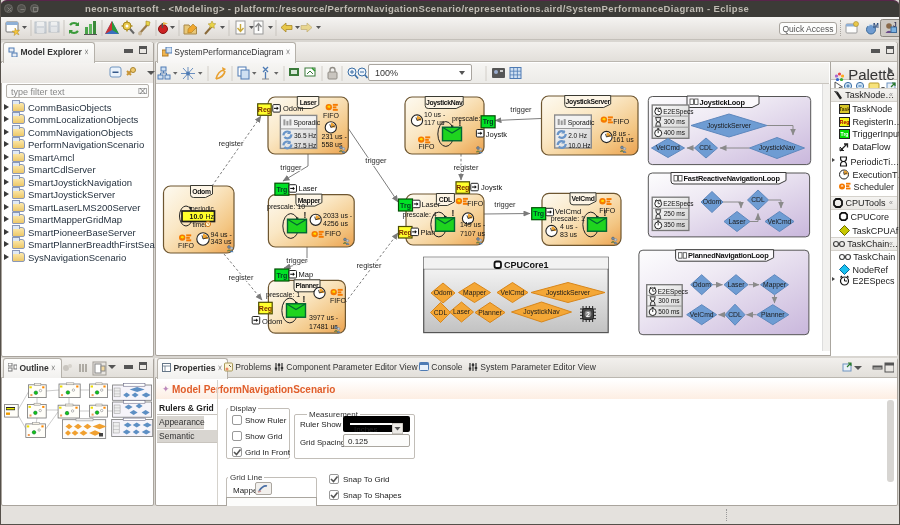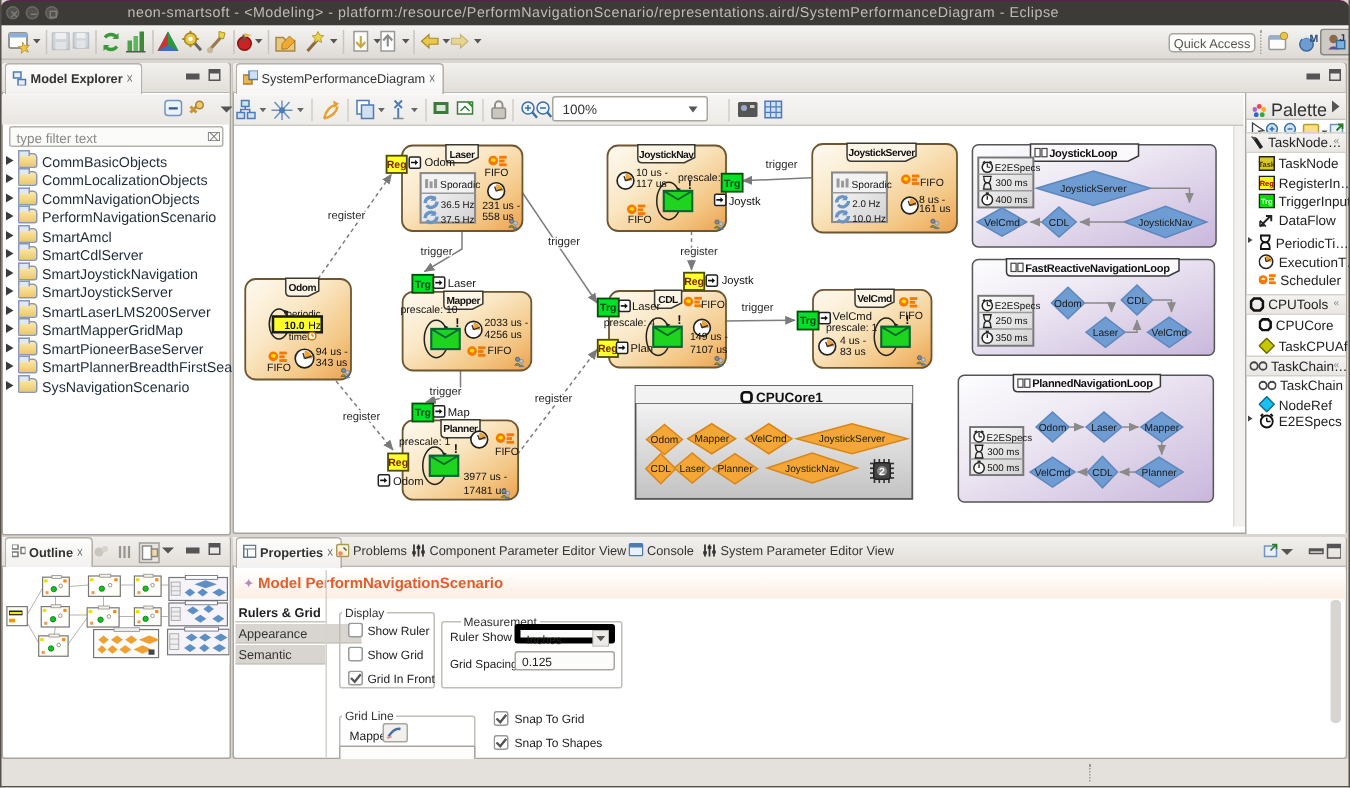--- a/index.html
+++ b/index.html
@@ -1,20 +1,20 @@
 <!DOCTYPE html>
 <html><head><meta charset="utf-8">
 <style>
 *{margin:0;padding:0;box-sizing:border-box}
 body{width:900px;height:525px;overflow:hidden;font-family:"Liberation Sans",sans-serif;background:#d9d6d1;position:relative;font-size:9px;color:#333}
 #frame{position:absolute;left:0;top:0;width:900px;height:525px;border-left:1px solid #55504a;border-right:1px solid #55504a;border-bottom:1px solid #55504a;pointer-events:none;z-index:99}
 .abs{position:absolute}
 #titlebar{left:0;top:0;width:900px;height:17px;background:#3c3b37;border-top:1px solid #58254a;border-radius:7px 7px 0 0}
 .circ{position:absolute;top:4px;width:9px;height:9px;border-radius:50%;background:#52514d;border:1px solid #6a6964}
-#title{position:absolute;left:85px;top:3px;color:#c0bcb4;font-weight:normal;font-size:9.5px;letter-spacing:0.35px}
+#title{position:absolute;left:85px;top:3px;color:#c0bcb4;font-weight:bold;font-size:9.5px;letter-spacing:0.35px}
 #maintoolbar{left:0;top:17px;width:900px;height:23px;background:linear-gradient(#f5f4f2,#dedad5);border-bottom:1px solid #c3bfb9}
 #qa{left:779px;top:22px;width:58px;height:13px;background:#fdfdfc;border:1px solid #a8a49e;border-radius:3px;font-size:8.5px;text-align:center;line-height:12px;color:#555}
 .vline{position:absolute;border-left:1px dotted #b9b5af;height:16px;top:20px}
 
 .panel{position:absolute;background:#fff;border:1px solid #a9a49d;border-radius:2px}
 .tabrow{position:absolute;left:0;top:0;right:0;height:20px;background:linear-gradient(#f2f0ed,#e2dfda);border-bottom:1px solid #bbb7b0}
 .tab{position:absolute;top:0;height:20px;background:linear-gradient(#fdfdfc,#f2f1ef);border:1px solid #b5b1aa;border-bottom:none;border-radius:3px 3px 0 0;padding:4px 5px 0 4px;font-size:8.5px;color:#333;white-space:nowrap}
 .minmax{position:absolute;top:5px;width:10px;height:8px}
 .mini{border:1px solid #555;border-bottom:3px solid #555;width:9px;height:3px;margin-top:3px}
 .maxi{border:1px solid #555;border-top:3px solid #555;width:8px;height:8px}
@@ -875,21 +875,21 @@
 <g transform="translate(611,237)">
       <circle cx="2" cy="1.5" r="1.4" fill="#7a8fa5" stroke="#456" stroke-width="0.5"></circle>
       <path d="M0.2 5.5 q1.8-2.6 3.6 0 z" fill="#8aa04e" stroke="#563" stroke-width="0.5"></path>
       <circle cx="4.6" cy="2.8" r="1.3" fill="#b8c4d2" stroke="#678" stroke-width="0.4"></circle>
       <path d="M3 6.4 q1.6-2.2 3.2 0 z" fill="#5d8fc4" stroke="#369" stroke-width="0.4"></path>
     </g>
   </svg>
 
 <div class="abs" style="left:830px;top:62px;width:67px;height:294px;background:#fff;border-left:1px solid #aaa69f"></div>
 <div class="abs" style="left:831px;top:62px;width:66px;height:18px;background:linear-gradient(#f7f6f4,#e8e5e1);border-bottom:1px solid #c5c1bb"></div>
-<div class="abs" style="left:835px;top:66px;font-size:12px;color:#333"><svg width="9" height="9" style="vertical-align:-1px">
+<div class="abs" style="left:835px;top:66px;font-size:15px;color:#333"><svg width="9" height="9" style="vertical-align:-1px">
       <circle cx="4.5" cy="2" r="1.6" fill="#e44"></circle>
       <circle cx="7.5" cy="4" r="1.6" fill="#fa2"></circle>
       <circle cx="6.5" cy="7.5" r="1.6" fill="#3a3"></circle>
       <circle cx="2.5" cy="7.5" r="1.6" fill="#36c"></circle>
       <circle cx="1.5" cy="4" r="1.6" fill="#a6c"></circle>
     </svg> Palette</div>
 <div class="abs" style="left:888px;top:67px;width:0;height:0;border-left:5px solid #555;border-top:4px solid transparent;border-bottom:4px solid transparent"></div>
 <svg class="abs" style="left:831px;top:80px" width="66" height="15">
 <path d="M4 2 l0 9 l2.5-2.5 l1.8 3 l1.6-1 l-1.8-3 l3.4-0.5 z" fill="#fff" stroke="#444" stroke-width="0.9"></path>
 <circle cx="17" cy="6" r="3.6" fill="#cfe4f7" stroke="#3a6ea5"></circle>
@@ -1012,21 +1012,21 @@
 <rect x="55" y="4" width="9" height="3" fill="none" stroke="#555"></rect>
     <rect x="55" y="4" width="9" height="1.6" fill="#555"></rect>
 <rect x="67" y="1" width="9" height="9" fill="none" stroke="#555"></rect>
     <rect x="67" y="1" width="9" height="2.5" fill="#555"></rect>
 </svg>
 <div class="abs" style="left:156px;top:379px;width:741px;height:126px;background:#fff;border-radius:0 0 2px 2px"></div>
 <div class="abs" style="left:156px;top:380px;width:741px;height:19px;background:linear-gradient(#fff,#fdeee3)"></div>
 <div class="abs" style="left:162px;top:384px;color:#b8b">✦</div>
 <div class="abs" style="left:172px;top:384px;color:#e05e2b;font-weight:bold;font-size:10px">Model PerformNavigationScenario</div>
 <div class="abs" style="left:157px;top:402px;width:60px;height:13px;background:#fff;border-bottom:1px solid #c8c4be;font-weight:bold;font-size:8.5px;padding:1px 0 0 2px;color:#222">Rulers &amp; Grid</div>
-<div class="abs" style="left:157px;top:416px;width:84px;height:13px;background:#d8d5d0;border-bottom:1px solid #c8c4be;font-size:8.5px;padding:1px 0 0 2px;color:#333">Appearance</div>
+<div class="abs" style="left:157px;top:416px;width:47px;height:13px;background:#d8d5d0;border-bottom:1px solid #c8c4be;font-size:8.5px;padding:1px 0 0 2px;color:#333">Appearance</div>
 <div class="abs" style="left:157px;top:430px;width:60px;height:13px;background:#d8d5d0;border-bottom:1px solid #c8c4be;font-size:8.5px;padding:1px 0 0 2px;color:#333">Semantic</div>
 <div class="abs" style="left:217px;top:380px;width:1px;height:125px;background:#d5d2cc"></div>
 <fieldset class="abs" style="left:226px;top:404px;width:64px;height:55px;border:1px solid #c2beb8;border-radius:2px">
     <legend style="font-size:8px;color:#333;padding:0 2px;margin-left:1px">Display</legend>
   </fieldset>
 <fieldset class="abs" style="left:294px;top:410px;width:121px;height:49px;border:1px solid #c2beb8;border-radius:2px">
     <legend style="font-size:8px;color:#333;padding:0 2px;margin-left:12px">Measurement</legend>
   </fieldset>
 <fieldset class="abs" style="left:226px;top:473px;width:91px;height:40px;border:1px solid #c2beb8;border-radius:2px">
     <legend style="font-size:8px;color:#333;padding:0 2px;margin-left:1px">Grid Line</legend>
@@ -1049,21 +1049,21 @@
     <path d="M2 5 l2.5 2.5 L8.5 2.5" stroke="#555" stroke-width="1.6" fill="none"></path>
   </svg>
 <div class="abs" style="left:343px;top:475px;font-size:8px;color:#222">Snap To Grid</div>
 <svg class="abs" style="left:329px;top:490px" width="11" height="11">
     <rect x="0.5" y="0.5" width="9" height="9" rx="1.5" fill="#fff" stroke="#999"></rect>
     <path d="M2 5 l2.5 2.5 L8.5 2.5" stroke="#555" stroke-width="1.6" fill="none"></path>
   </svg>
 <div class="abs" style="left:343px;top:491px;font-size:8px;color:#222">Snap To Shapes</div>
 
 <div class="abs" style="left:300px;top:420px;font-size:8px;color:#222">Ruler Show</div>
-<div class="abs" style="left:343px;top:416px;width:67px;height:13px;background:#fcfcfb;border:4px solid #000000;border-radius:2px;font-size:8px;padding:2px 0 0 4px;color:#222">Inches<svg width="11" height="11" style="position:absolute;right:0;top:0">
+<div class="abs" style="left:343px;top:416px;width:67px;height:13px;background:#fcfcfb;border:7px solid #000000;border-radius:2px;font-size:8px;padding:2px 0 0 4px;color:#222">Inches<svg width="11" height="11" style="position:absolute;right:0;top:0">
       <rect x="0" y="0" width="11" height="11" fill="#eceae6" stroke="#aaa69f"></rect>
       <path d="M2.5 4 l6 0 l-3 3.5 z" fill="#555"></path>
     </svg></div>
 <div class="abs" style="left:300px;top:438px;font-size:7.8px;color:#222">Grid Spacing</div>
 <div class="abs" style="left:343px;top:434px;width:67px;height:13px;background:#fcfcfb;border:1px solid #aaa69f;border-radius:2px;font-size:8px;padding:2px 0 0 4px;color:#222">0.125</div>
 <div class="abs" style="left:233px;top:486px;font-size:8px;color:#222">Mapper</div>
 <div class="abs" style="left:255px;top:482px;width:17px;height:13px;background:#f2f0ed;border:1px solid #aaa69f;border-radius:2px"><svg width="15" height="11">
       <path d="M3 8 q4-6 8-5" stroke="#4a6fa5" stroke-width="1.6" fill="none"></path>
       <path d="M2 9l3-1" stroke="#c99" stroke-width="1.5"></path>
     </svg></div>

